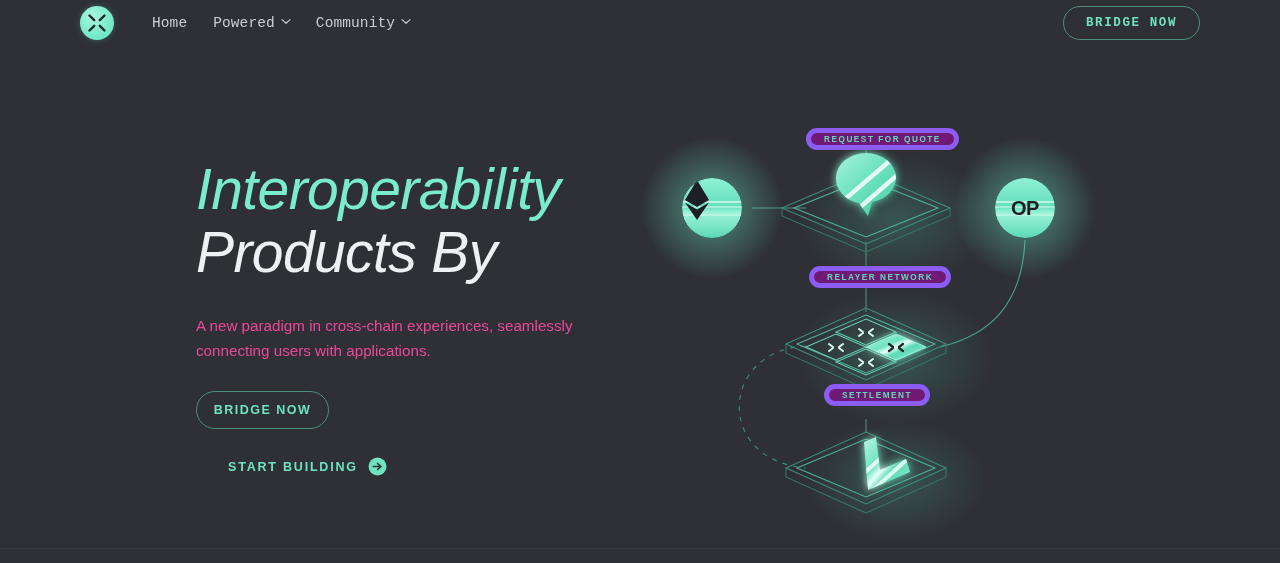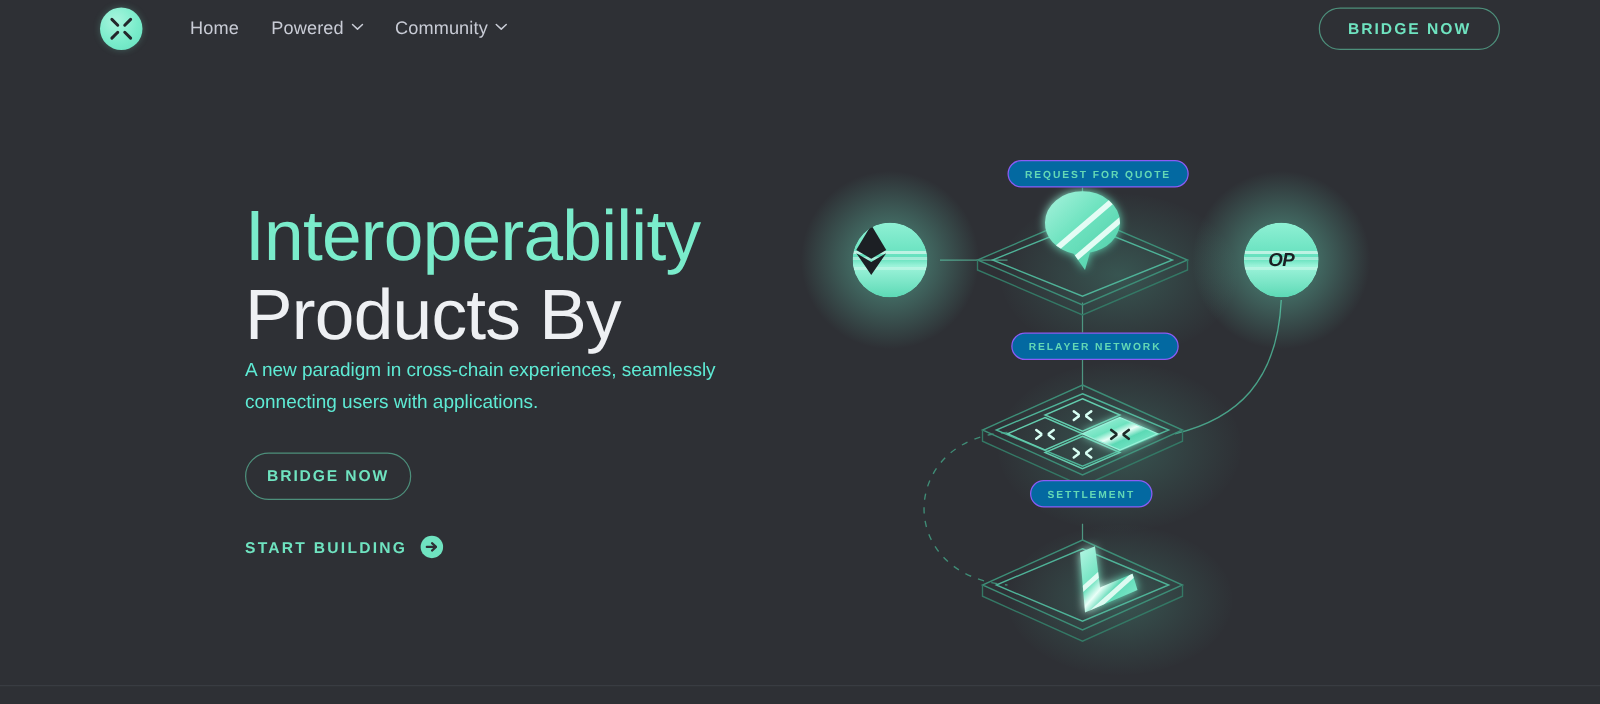--- a/index.html
+++ b/index.html
@@ -8,21 +8,21 @@
     width: 1280px; height: 563px;
     background: #2e3035;
     font-family: "Liberation Sans", sans-serif;
     overflow: hidden;
   }
   .page { position: relative; width: 1280px; height: 563px; background: #2e3035; }
 
   
   .navbar {
     position: absolute; top: 0; left: 0; width: 1280px; height: 46px;
-    display: flex; align-items: center;
+    display: flex; align-items: center; font-family: Liberation Mono, monospace;
   }
   .logo-wrap { position: absolute; left: 80px; top: 6px; width: 34px; height: 34px; }
   .logo-circle {
     width: 34px; height: 34px; border-radius: 50%;
     background: radial-gradient(circle at 38% 32%, #a9f5de 0%, #7aeccb 55%, #63e0bd 100%);
     position: relative;
     box-shadow: 0 0 6px rgba(122,236,203,0.25);
   }
   .logo-circle svg { position: absolute; left: 0; top: 0; }
 
@@ -45,58 +45,59 @@
     border: 1px solid #4d8f7b; border-radius: 18px;
     color: #6fe3c0; font-size: 12.5px; font-weight: 700;
     letter-spacing: 1.6px; cursor: pointer; background: transparent;
     white-space: nowrap;
   }
 
   
   .hero { position: absolute; left: 196px; top: 158px; width: 520px; }
   .headline {
     font-size: 57px; line-height: 63px; font-weight: 300;
-    letter-spacing: -0.6px; white-space: nowrap;
+    letter-spacing: -0.6px; white-space: nowrap; font-style: italic;
   }
   .hl-mint { color: #7aeccb; display: block; }
   .hl-white { color: #eef0f3; display: block; }
 
   .subtext {
-    width: 400px;
-    font-size: 15.2px; line-height: 25px; color: #5eead4; font-weight: 400;
+    margin-top: 29px; width: 400px;
+    font-size: 15.2px; line-height: 25px; color: #ec4899; font-weight: 400;
   }
 
   .bridge-hero {
     margin-top: 28px; width: 133px; height: 38px;
     display: flex; align-items: center; justify-content: center;
     border: 1px solid #4d8f7b; border-radius: 19px;
     color: #6fe3c0; font-size: 12.5px; font-weight: 700;
     letter-spacing: 1.5px; cursor: pointer; background: transparent;
     white-space: nowrap;
   }
 
   .start-building {
     margin-top: 28px; display: inline-flex; align-items: center; gap: 10px;
     cursor: pointer;
   }
   .start-building .sb-label {
     color: #6fe3c0; font-size: 12.5px; font-weight: 700; letter-spacing: 1.8px;
     white-space: nowrap;
+    margin-left: 32px;
   }
   .sb-arrow { width: 19px; height: 19px; display: block; }
 
   
   .diagram { position: absolute; left: 630px; top: 100px; width: 520px; height: 440px; }
   .diagram svg { position: absolute; left: 0; top: 0; }
 
   .pill {
     position: absolute; display: flex; align-items: center; justify-content: center;
-    border: 1px solid #8b5cf6; border-radius: 12px; height: 22px;
+    border: 5px solid #8b5cf6; border-radius: 12px; height: 22px;
     color: #64d8b5; font-size: 8.2px; font-weight: 700; letter-spacing: 1.55px;
-    background: #0369a1; white-space: nowrap; padding: 0 13px;
+    background: #701a75; white-space: nowrap; padding: 0 13px;
   }
   #pill-rfq { left: 176px; top: 28px; }
   #pill-relayer { left: 179px; top: 166px; }
   #pill-settlement { left: 194px; top: 284px; }
 
   
   .token {
     position: absolute; width: 60px; height: 60px; border-radius: 50%;
     overflow: hidden;
   }
@@ -119,21 +120,21 @@
     background: radial-gradient(circle, rgba(110,235,200,0.50) 0%, rgba(110,235,200,0.22) 40%, rgba(110,235,200,0.0) 70%);
     pointer-events: none;
   }
   #tok-eth { left: 52px; top: 78px; }
   #tok-op  { left: 365px; top: 78px; }
   #halo-eth { left: 10px; top: 36px; width: 144px; height: 144px; }
   #halo-op  { left: 323px; top: 36px; width: 144px; height: 144px; }
 
   .op-text {
     font-family: "Liberation Sans", sans-serif;
-    font-size: 15px; font-weight: 700; font-style: italic;
+    font-size: 20px; font-weight: 700; 
     color: #1b1e22; letter-spacing: -0.5px;
   }
 
   
   .node-glow {
     position: absolute; border-radius: 50%;
     background: radial-gradient(ellipse, rgba(90,215,180,0.22) 0%, rgba(90,215,180,0.08) 45%, rgba(90,215,180,0) 72%);
     pointer-events: none;
   }
   #glow-rfq { left: 170px; top: 55px; width: 190px; height: 130px; }

